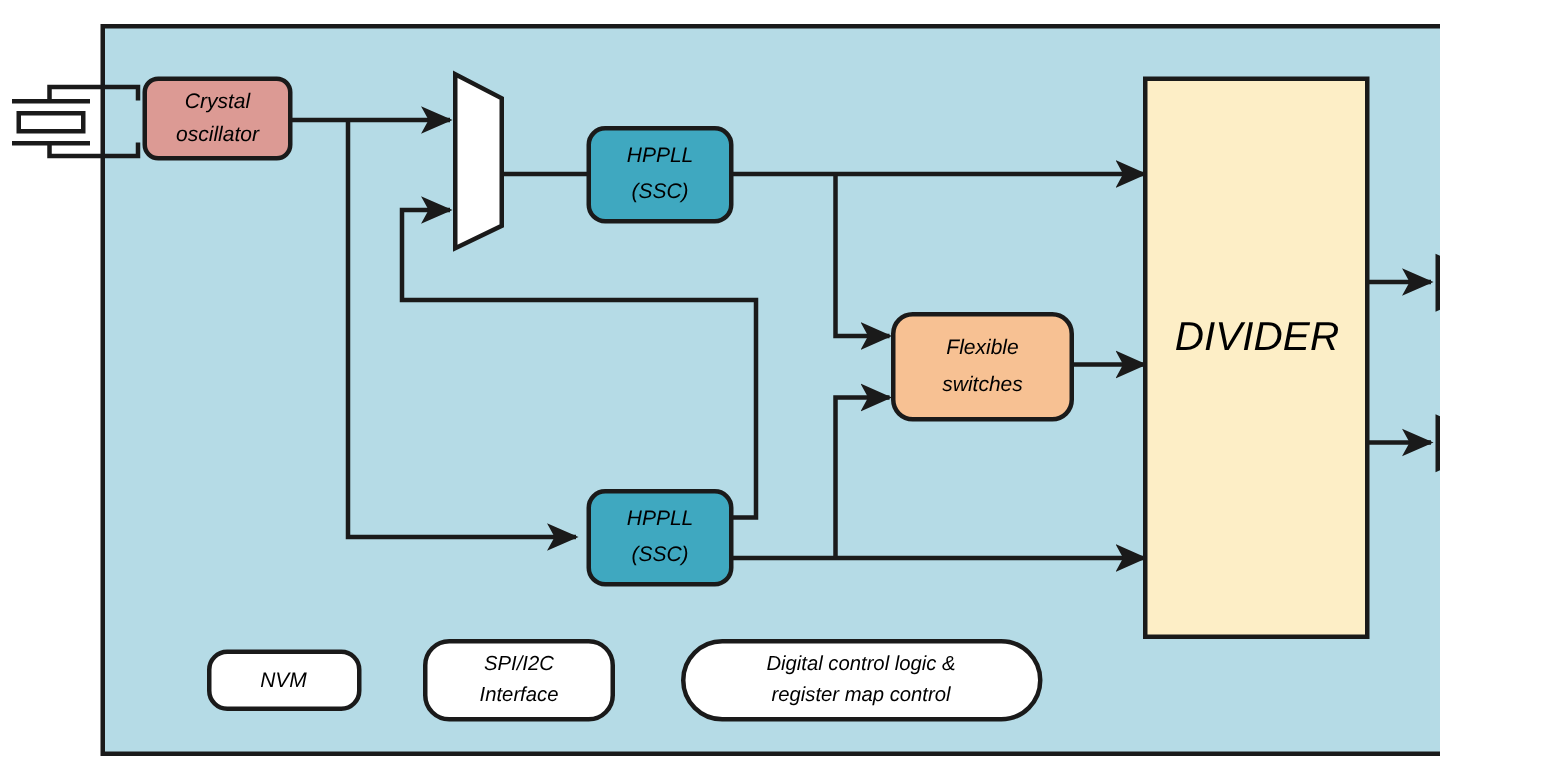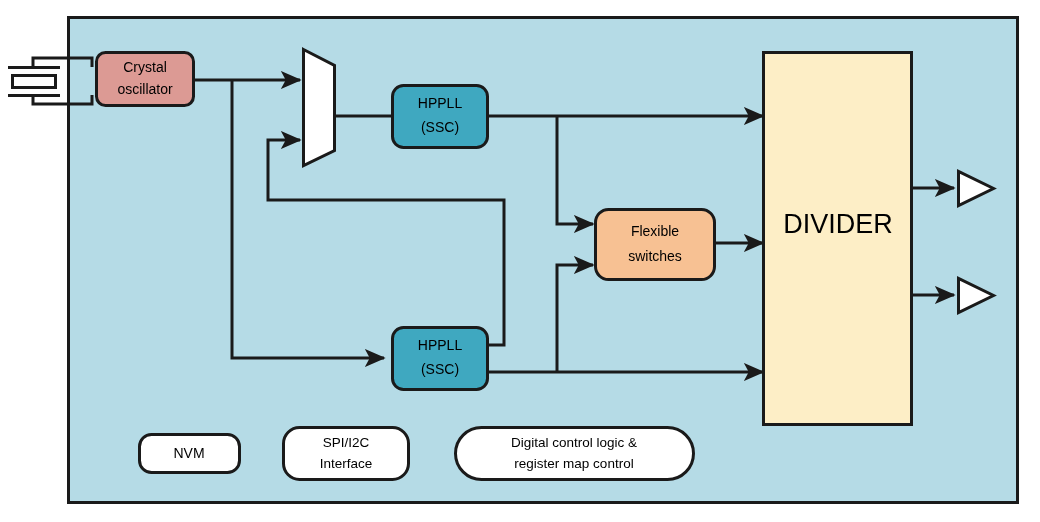--- a/index.html
+++ b/index.html
@@ -2,25 +2,26 @@
 <html><head>
 <meta charset="utf-8">
 <style>
   html, body {
     margin: 0;
     padding: 0;
     background: #ffffff;
   }
   #canvas {
     position: relative;
-    width: 1040px;
+    width: 960px;
     height: 522px;
     background: #ffffff;
     font-family: "Liberation Sans", sans-serif;
     overflow: hidden;
+    font-style: italic;
   }
   svg.layer {
     position: absolute;
     left: 0;
     top: 0;
     width: 1040px;
     height: 522px;
   }
   .blk-label {
     font-family: "Liberation Sans", sans-serif;

